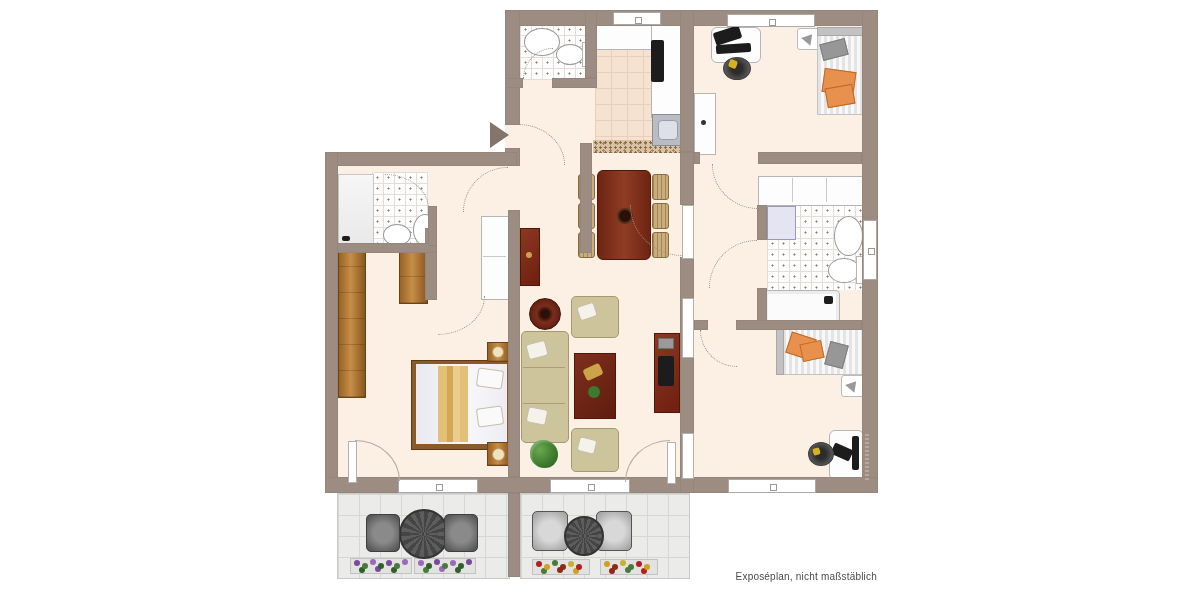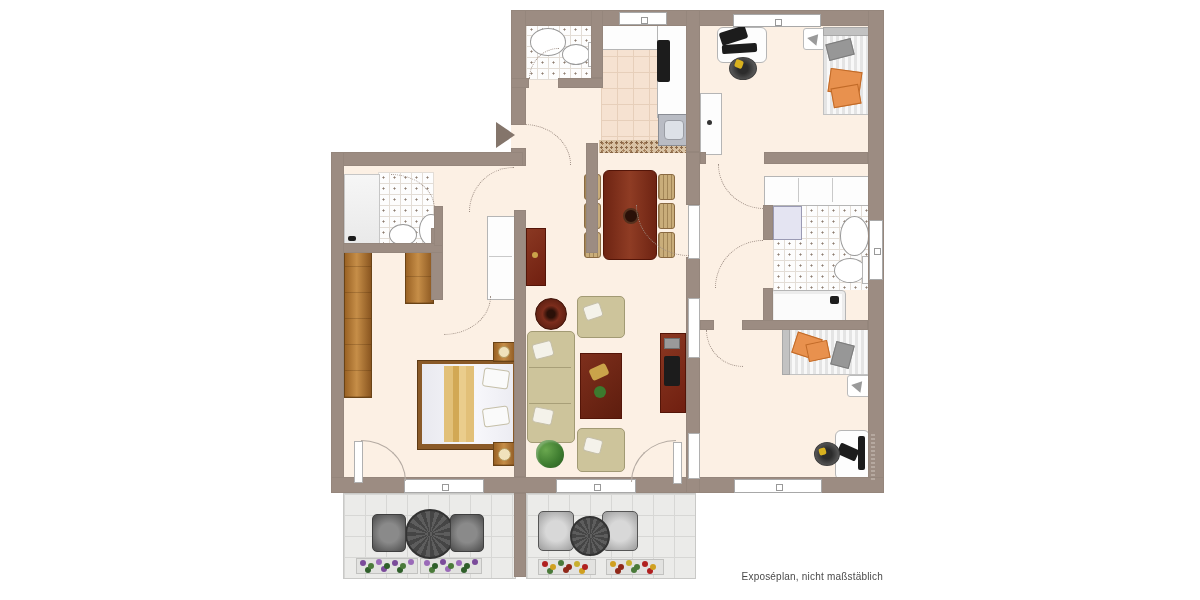--- a/index.html
+++ b/index.html
@@ -82,21 +82,21 @@
   .flowers{width:6px;height:6px;border-radius:50%;z-index:3;}
   .tray{background:#e2e2e0;border:1px solid #c2c2c0;z-index:2;}
   .dchair{background:#c9ad7a;border:1px solid #8a6a42;border-radius:3px;z-index:3;
     background-image:repeating-linear-gradient(90deg,rgba(90,60,20,.35) 0 1px,transparent 1px 4px);}
   .caption{color:#4a4a4a;font-size:10px;letter-spacing:.2px;z-index:7;}
   .watermark{z-index:6;opacity:.5;background:repeating-linear-gradient(0deg,#cfc5bd 0 2px,transparent 2px 4px);width:4px;}
 </style>
 </head>
 <body>
 
-<div class="abs" style="left:6px;top:0;width:1040px;height:600px;">
+<div class="abs" style="left:0;top:0;width:1040px;height:600px;">
 
   <div class="abs floor" style="left:510px;top:18px;width:360px;height:465px;"></div>
   <div class="abs floor" style="left:331px;top:158px;width:185px;height:325px;"></div>
   <div class="abs floor" style="left:505px;top:125px;width:15px;height:23px;z-index:2;"></div>
 
   <div class="abs tiles-bath" style="left:520px;top:24px;width:68px;height:56px;"></div>
   <div class="abs kitchen-floor" style="left:595px;top:24px;width:88px;height:128px;"></div>
   <div class="abs speckle" style="left:593px;top:140px;width:90px;height:13px;"></div>
   <div class="abs tiles-bath" style="left:372px;top:172px;width:56px;height:73px;"></div>
   <div class="abs tiles-bath" style="left:767px;top:205px;width:95px;height:85px;"></div>

